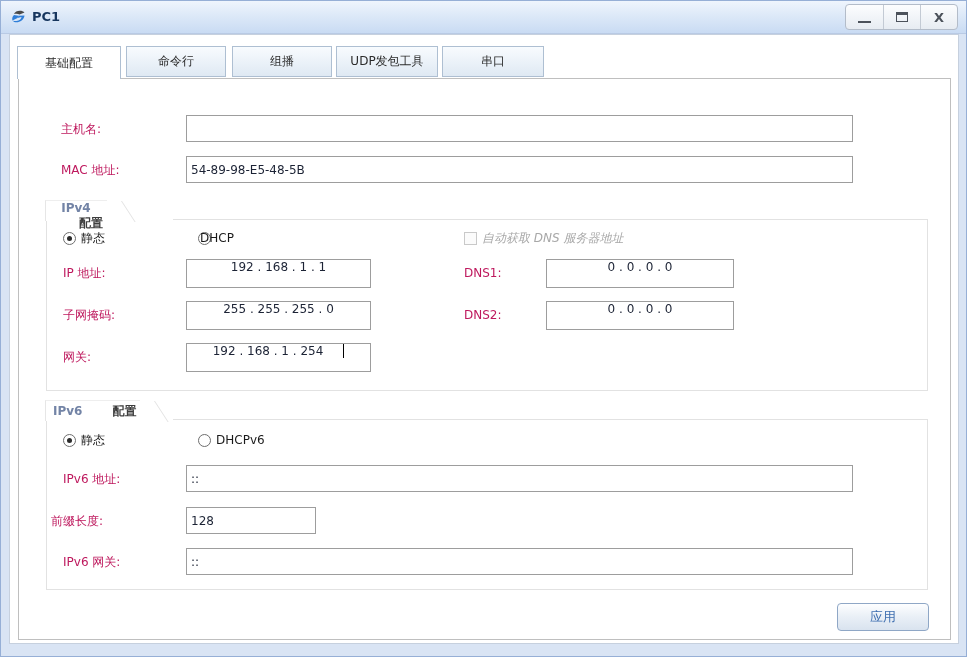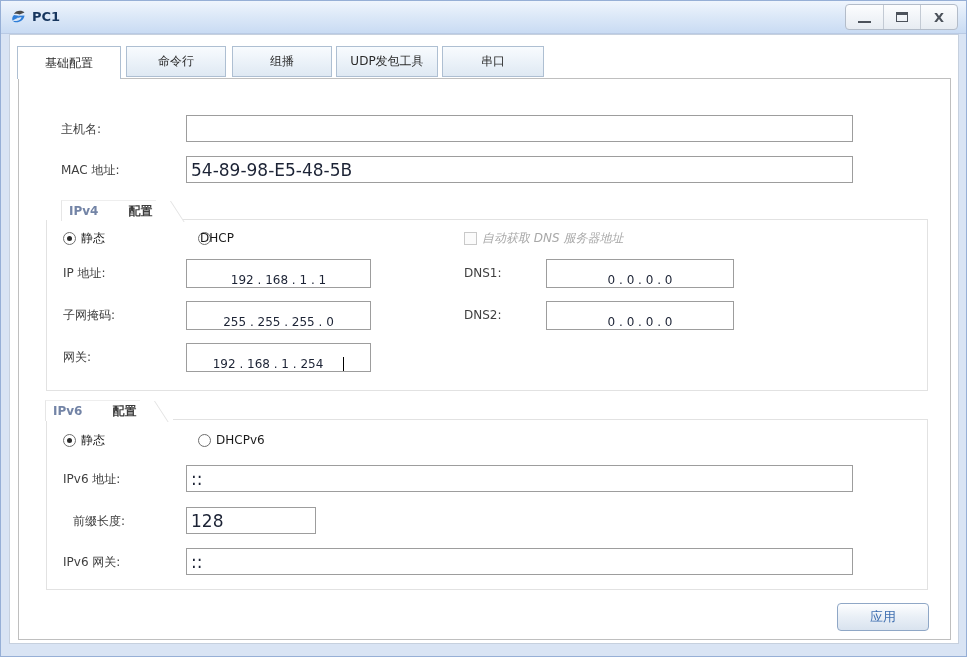--- a/index.html
+++ b/index.html
@@ -30,28 +30,28 @@
   .main-panel { position:absolute; left:8px; top:33px; width:950px; height:610px;
                 background:#fff; border:1px solid #c6d0de; }
   .tab { position:absolute; top:45px; height:31px; display:flex; align-items:center;
          justify-content:center; background:linear-gradient(180deg,#f8fbfe,#dfe9f3);
          border:1px solid #aebfd2; color:#2b2b2b; cursor:default; }
   .tab.active { height:33px; background:#fff; border-bottom:none; z-index:3; }
   .content-frame { position:absolute; left:17px; top:77px; width:933px; height:562px;
                    background:#fff; border:1px solid #bfbfbf; }
 
   
-  .f-label { position:absolute; height:28px; display:flex; align-items:center; color:#404040; }
+  .f-label { position:absolute; height:28px; display:flex; align-items:center; color:#be185d; }
   .f-label.gray { color:#a8a8a8; }
   .tbox { position:absolute; background:#fff; border:1px solid #9d9d9d; height:27px;
-          font-family:"DejaVu Sans", sans-serif; font-size:17px; color:#1c2335;
+          font-family:"DejaVu Sans", sans-serif; font-size:12px; color:#1c2335;
           padding:0 4px; }
   input.tbox { outline:none; }
   .ipbox { position:absolute; background:#fff; border:1px solid #9d9d9d; height:29px;
-           display:flex; align-items:flex-end; justify-content:center;
+           display:flex; align-items:flex-start; justify-content:center;
            font-size:12px; color:#1c2335; white-space:pre; }
   .caret { display:inline-block; width:1px; height:14px; background:#000; margin-left:1px; }
 
   .radio { position:absolute; width:13px; height:13px; border:1px solid #6e6e6e;
            border-radius:50%; background:#fff; }
   .radio.checked::after { content:""; position:absolute; left:3px; top:3px; width:5px;
            height:5px; border-radius:50%; background:#2b2b2b; }
   .checkbox { position:absolute; width:13px; height:13px; border:1px solid #c9c9c9;
               background:#fbfbfb; }
   .opt-label { position:absolute; height:13px; line-height:13px; }
@@ -122,21 +122,21 @@
 
   <div class="content-frame"></div>
 
   <div class="f-label" style="left:60px; top:114px;">主机名:</div>
   <input class="tbox" style="left: 185px; top: 114px; width: 667px;" value="">
 
   <div class="f-label" style="left:60px; top:155px;">MAC 地址:</div>
   <input class="tbox" style="left: 185px; top: 155px; width: 667px;" value="54-89-98-E5-48-5B">
 
   <div class="group" style="left:45px; top:219px; width:882px; height:171px;"></div>
-  <div class="group-tab" style="left:60px; top:199px;">
+  <div class="group-tab" style="left:44px; top:199px;flex-direction:column;">
     <span class="g-en">IPv4</span>
     <span class="g-cn">配置</span>
     <span class="g-diag"></span>
   </div>
 
   <span class="radio checked" style="left:62px; top:231px;"></span>
   <span class="opt-label" style="left:80px; top:231px;">静态</span>
   <span class="radio" style="left:197px; top:231px;"></span>
   <span class="opt-label" style="left:199px; top:231px;">DHCP</span>
 
@@ -174,21 +174,21 @@
   </div>
 
   <span class="radio checked" style="left:62px; top:433px;"></span>
   <span class="opt-label" style="left:80px; top:433px;">静态</span>
   <span class="radio" style="left:197px; top:433px;"></span>
   <span class="opt-label" style="left:215px; top:433px;">DHCPv6</span>
 
   <div class="f-label" style="left:62px; top:464px;">IPv6 地址:</div>
   <input class="tbox" style="left: 185px; top: 464px; width: 667px;" value="::">
 
-  <div class="f-label" style="left:72px; top:506px;">前缀长度:</div>
+  <div class="f-label" style="left:50px; top:506px;">前缀长度:</div>
   <input class="tbox" style="left: 185px; top: 506px; width: 130px;" value="128">
 
   <div class="f-label" style="left:62px; top:547px;">IPv6 网关:</div>
   <input class="tbox" style="left: 185px; top: 547px; width: 667px;" value="::">
 
   <div class="apply-btn">
     <span>应用</span>
   </div>
 
 </div>

